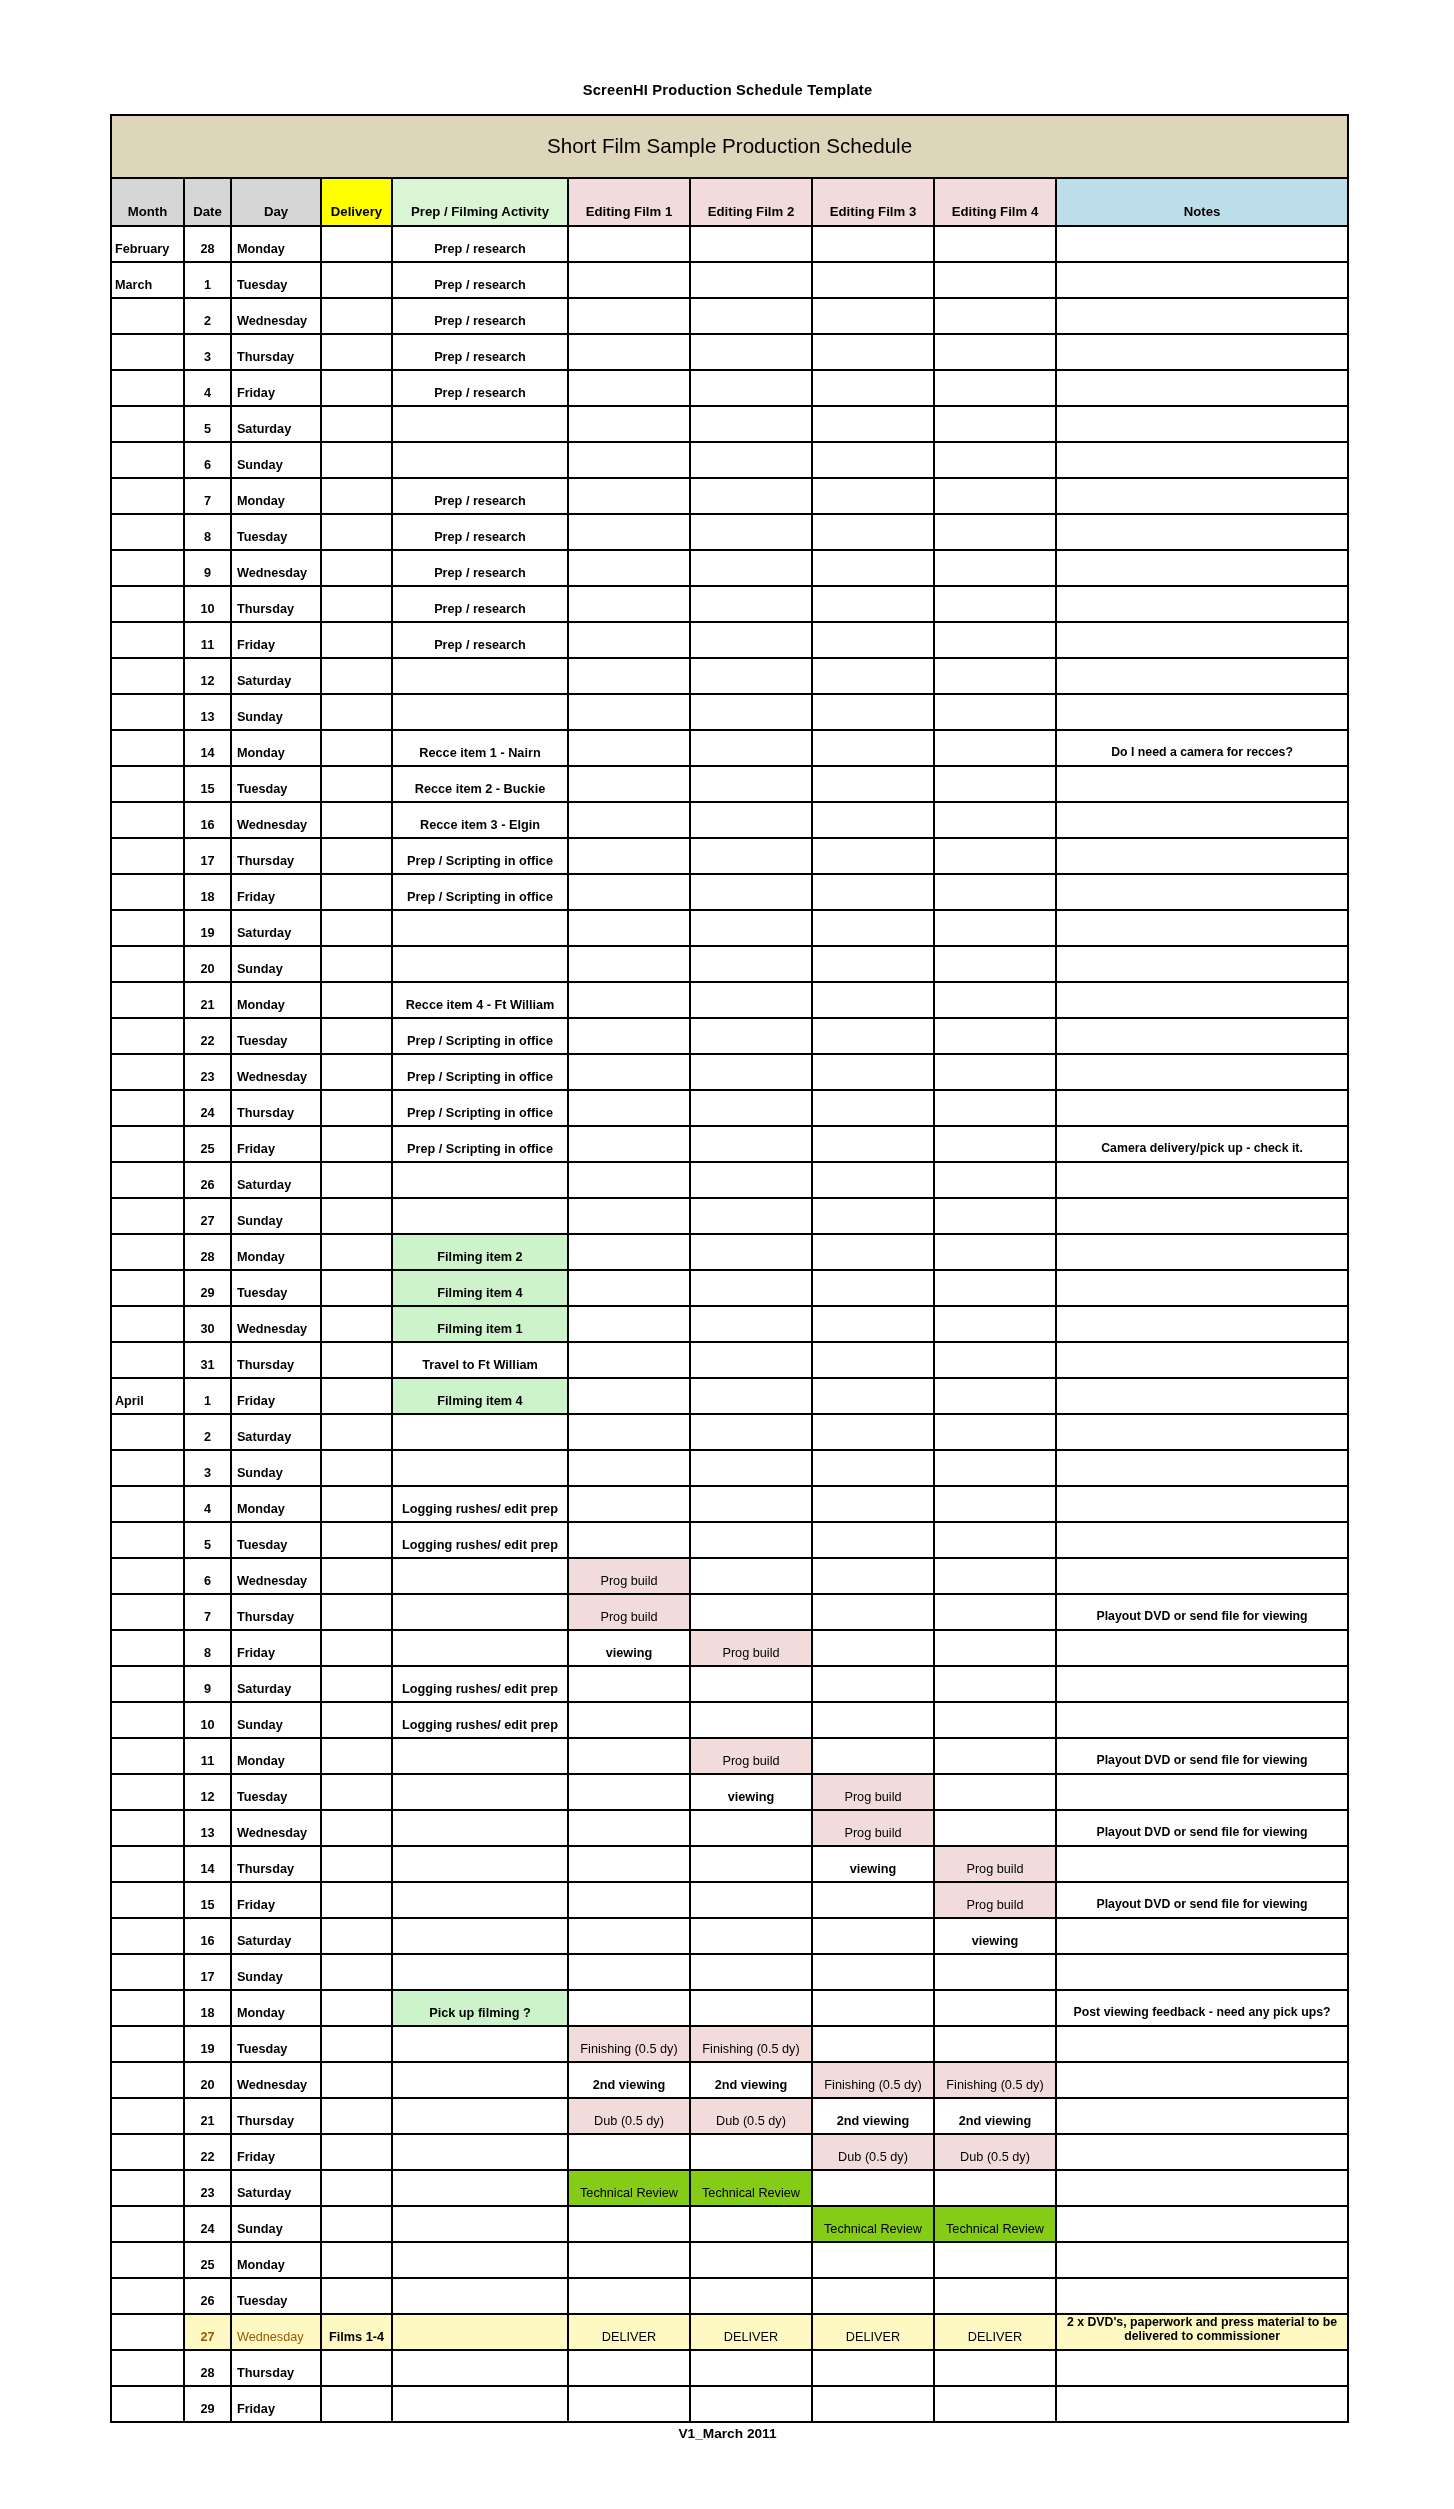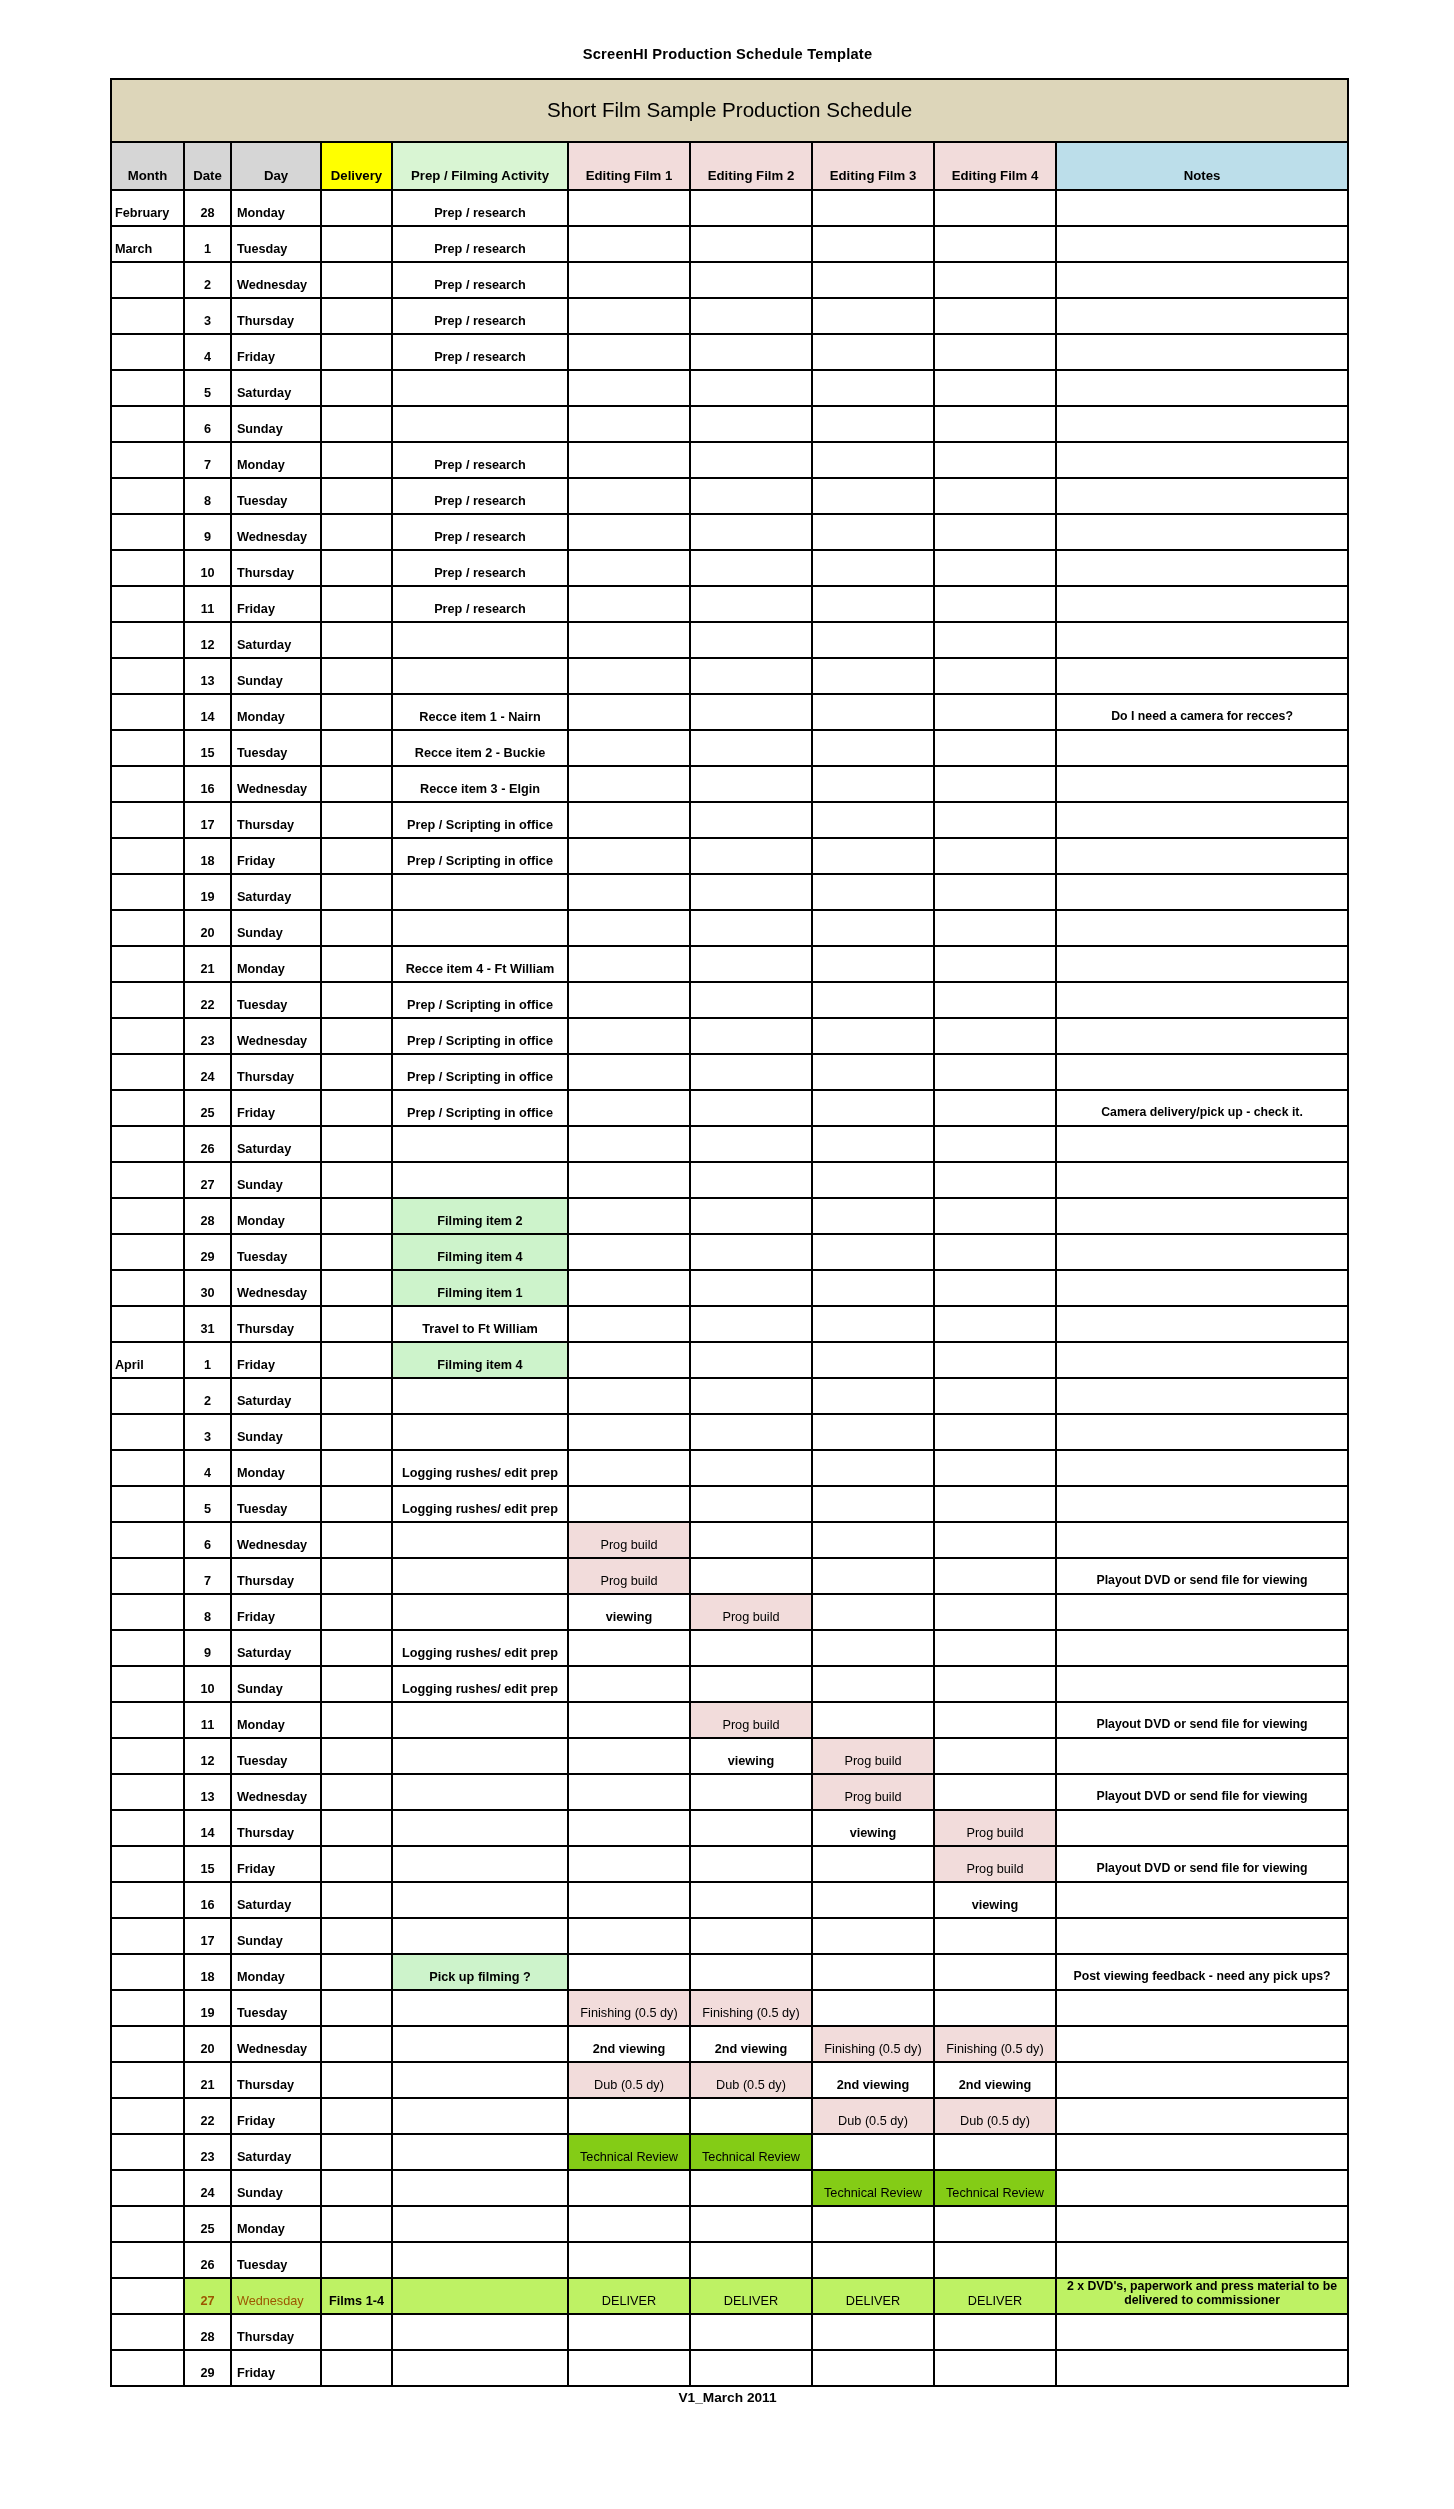--- a/index.html
+++ b/index.html
@@ -4,21 +4,21 @@
 <style>
   * { box-sizing: border-box; }
   html,body { margin:0; padding:0; }
   body {
     width:1455px; height:2509px;
     background:#ffffff;
     font-family:"Liberation Sans", sans-serif;
     color:#000;
   }
   .page-title {
-    padding-top:46px;
+    padding-top:82px;
     text-align:center;
     font-size:14.7px;
     font-weight:700;
     letter-spacing:0.2px;
   }
   table.schedule {
     margin:15.7px 0 0 110px;
     width:1235px;
     border-collapse:collapse;
     table-layout:fixed;
@@ -63,21 +63,21 @@
     line-height:1.12;
     overflow:hidden;
   }
   td.c-month { text-align:left; padding-left:2.9px; }
   td.c-day   { text-align:left; padding-left:4.9px; }
   td.c-notes { font-size:12.3px; }
 
   .bg-g { background:#cdf3cb; }
   .bg-p { background:#f2dcdb; }
   .bg-b { background:#84cc16; }
-  .bg-y { background:#bef264; }
+  .bg-y { background:#fef9c3; }
   .fw-n { font-weight:400; }
   .tc-o { color:#9c5700; }
 
   .footer {
     margin-top:3px;
     text-align:center;
     font-size:13.7px;
     font-weight:600;
   }
 </style>

